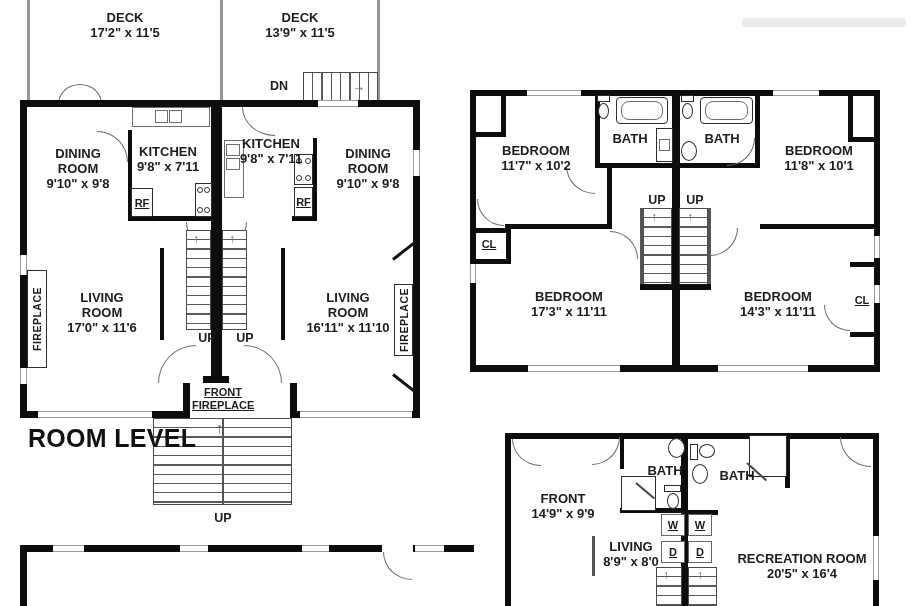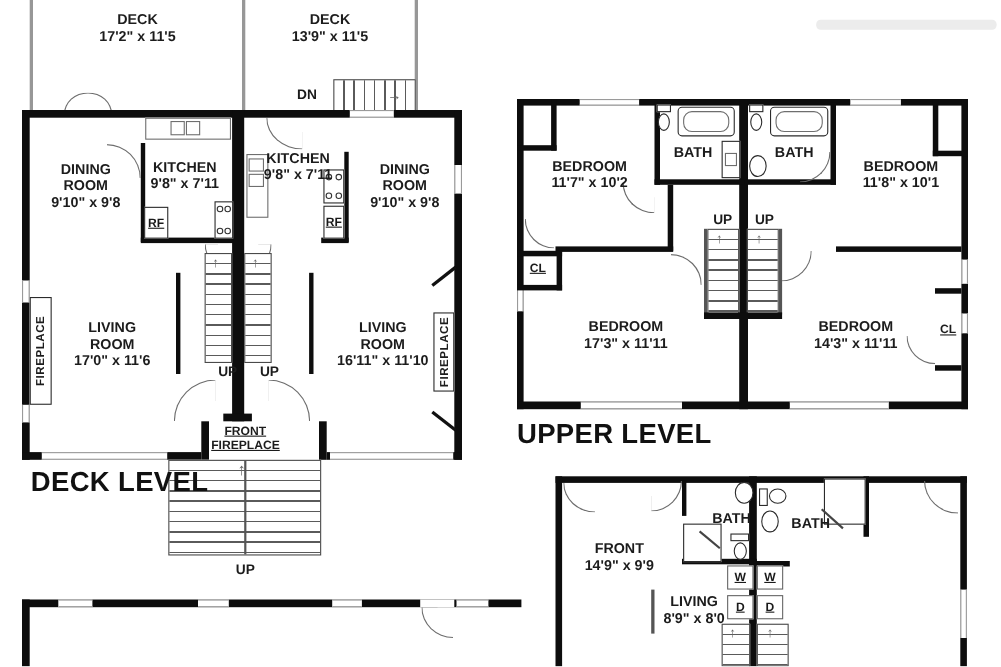--- a/index.html
+++ b/index.html
@@ -161,21 +161,21 @@
       <div class="dims">9'10" x 9'8</div>
     </div>
     <div class="lbl" style="left:53px;top:290px;width:98px">
       <div class="nm wrap" style="width:66px">LIVING ROOM</div>
       <div class="dims">17'0" x 11'6</div>
     </div>
     <div class="lbl" style="left:297px;top:290px;width:102px">
       <div class="nm wrap" style="width:66px">LIVING ROOM</div>
       <div class="dims">16'11" x 11'10</div>
     </div>
-    <div class="lvl" style="left:28px;top:424px">DECK LEVEL</div>
+    <div class="lvl" style="left:28px;top:424px">ROOM LEVEL</div>
   </div>
 
   <div class="grp">
 
     <div class="wall" style="left:470px;top:90px;width:410px;height:6px"></div>
     <div class="wall" style="left:470px;top:90px;width:6px;height:282px"></div>
     <div class="wall" style="left:874px;top:90px;width:6px;height:282px"></div>
     <div class="wall" style="left:470px;top:365px;width:410px;height:7px"></div>
     <div class="wall" style="left:672px;top:90px;width:8px;height:282px"></div>
 
@@ -251,21 +251,20 @@
       <div class="dims">11'8" x 10'1</div>
     </div>
     <div class="lbl" style="left:508px;top:289px;width:122px">
       <div class="nm">BEDROOM</div>
       <div class="dims">17'3" x 11'11</div>
     </div>
     <div class="lbl" style="left:718px;top:289px;width:120px">
       <div class="nm">BEDROOM</div>
       <div class="dims">14'3" x 11'11</div>
     </div>
-    <div class="lvl" style="left:470px;top:381px">UPPER LEVEL</div>
   </div>
 
   <div class="grp">
     <div class="wall" style="left:505px;top:433px;width:374px;height:6px"></div>
     <div class="wall" style="left:505px;top:433px;width:6px;height:173px"></div>
     <div class="wall" style="left:873px;top:433px;width:6px;height:173px"></div>
     <div class="wall" style="left:681px;top:433px;width:7px;height:173px"></div>
     <div class="winv" style="left:873px;top:536px;width:6px;height:44px"></div>
 
     <div class="wall" style="left:620px;top:437px;width:4px;height:32px"></div>
@@ -310,20 +309,24 @@
     <div class="arrow" style="left:663px;top:569px">↑</div>
     <div class="arrow" style="left:697px;top:569px">↑</div>
 
     <div class="lbl" style="left:516px;top:491px;width:94px">
       <div class="nm">FRONT</div>
       <div class="dims">14'9" x 9'9</div>
     </div>
     <div class="lbl" style="left:592px;top:539px;width:78px">
       <div class="nm">LIVING</div>
       <div class="dims">8'9" x 8'0</div>
+    </div>
+    <div class="lbl" style="left:730px;top:551px;width:144px">
+      <div class="nm">RECREATION ROOM</div>
+      <div class="dims">20'5" x 16'4</div>
     </div>
   </div>
 
   <div class="grp">
     <div class="wall" style="left:20px;top:545px;width:454px;height:7px"></div>
     <div class="wall" style="left:20px;top:545px;width:7px;height:61px"></div>
     <div class="winh" style="left:53px;top:545px;width:31px;height:7px"></div>
     <div class="winh" style="left:180px;top:545px;width:28px;height:7px"></div>
     <div class="winh" style="left:302px;top:545px;width:27px;height:7px"></div>
     <div class="winh" style="left:415px;top:545px;width:29px;height:7px"></div>

